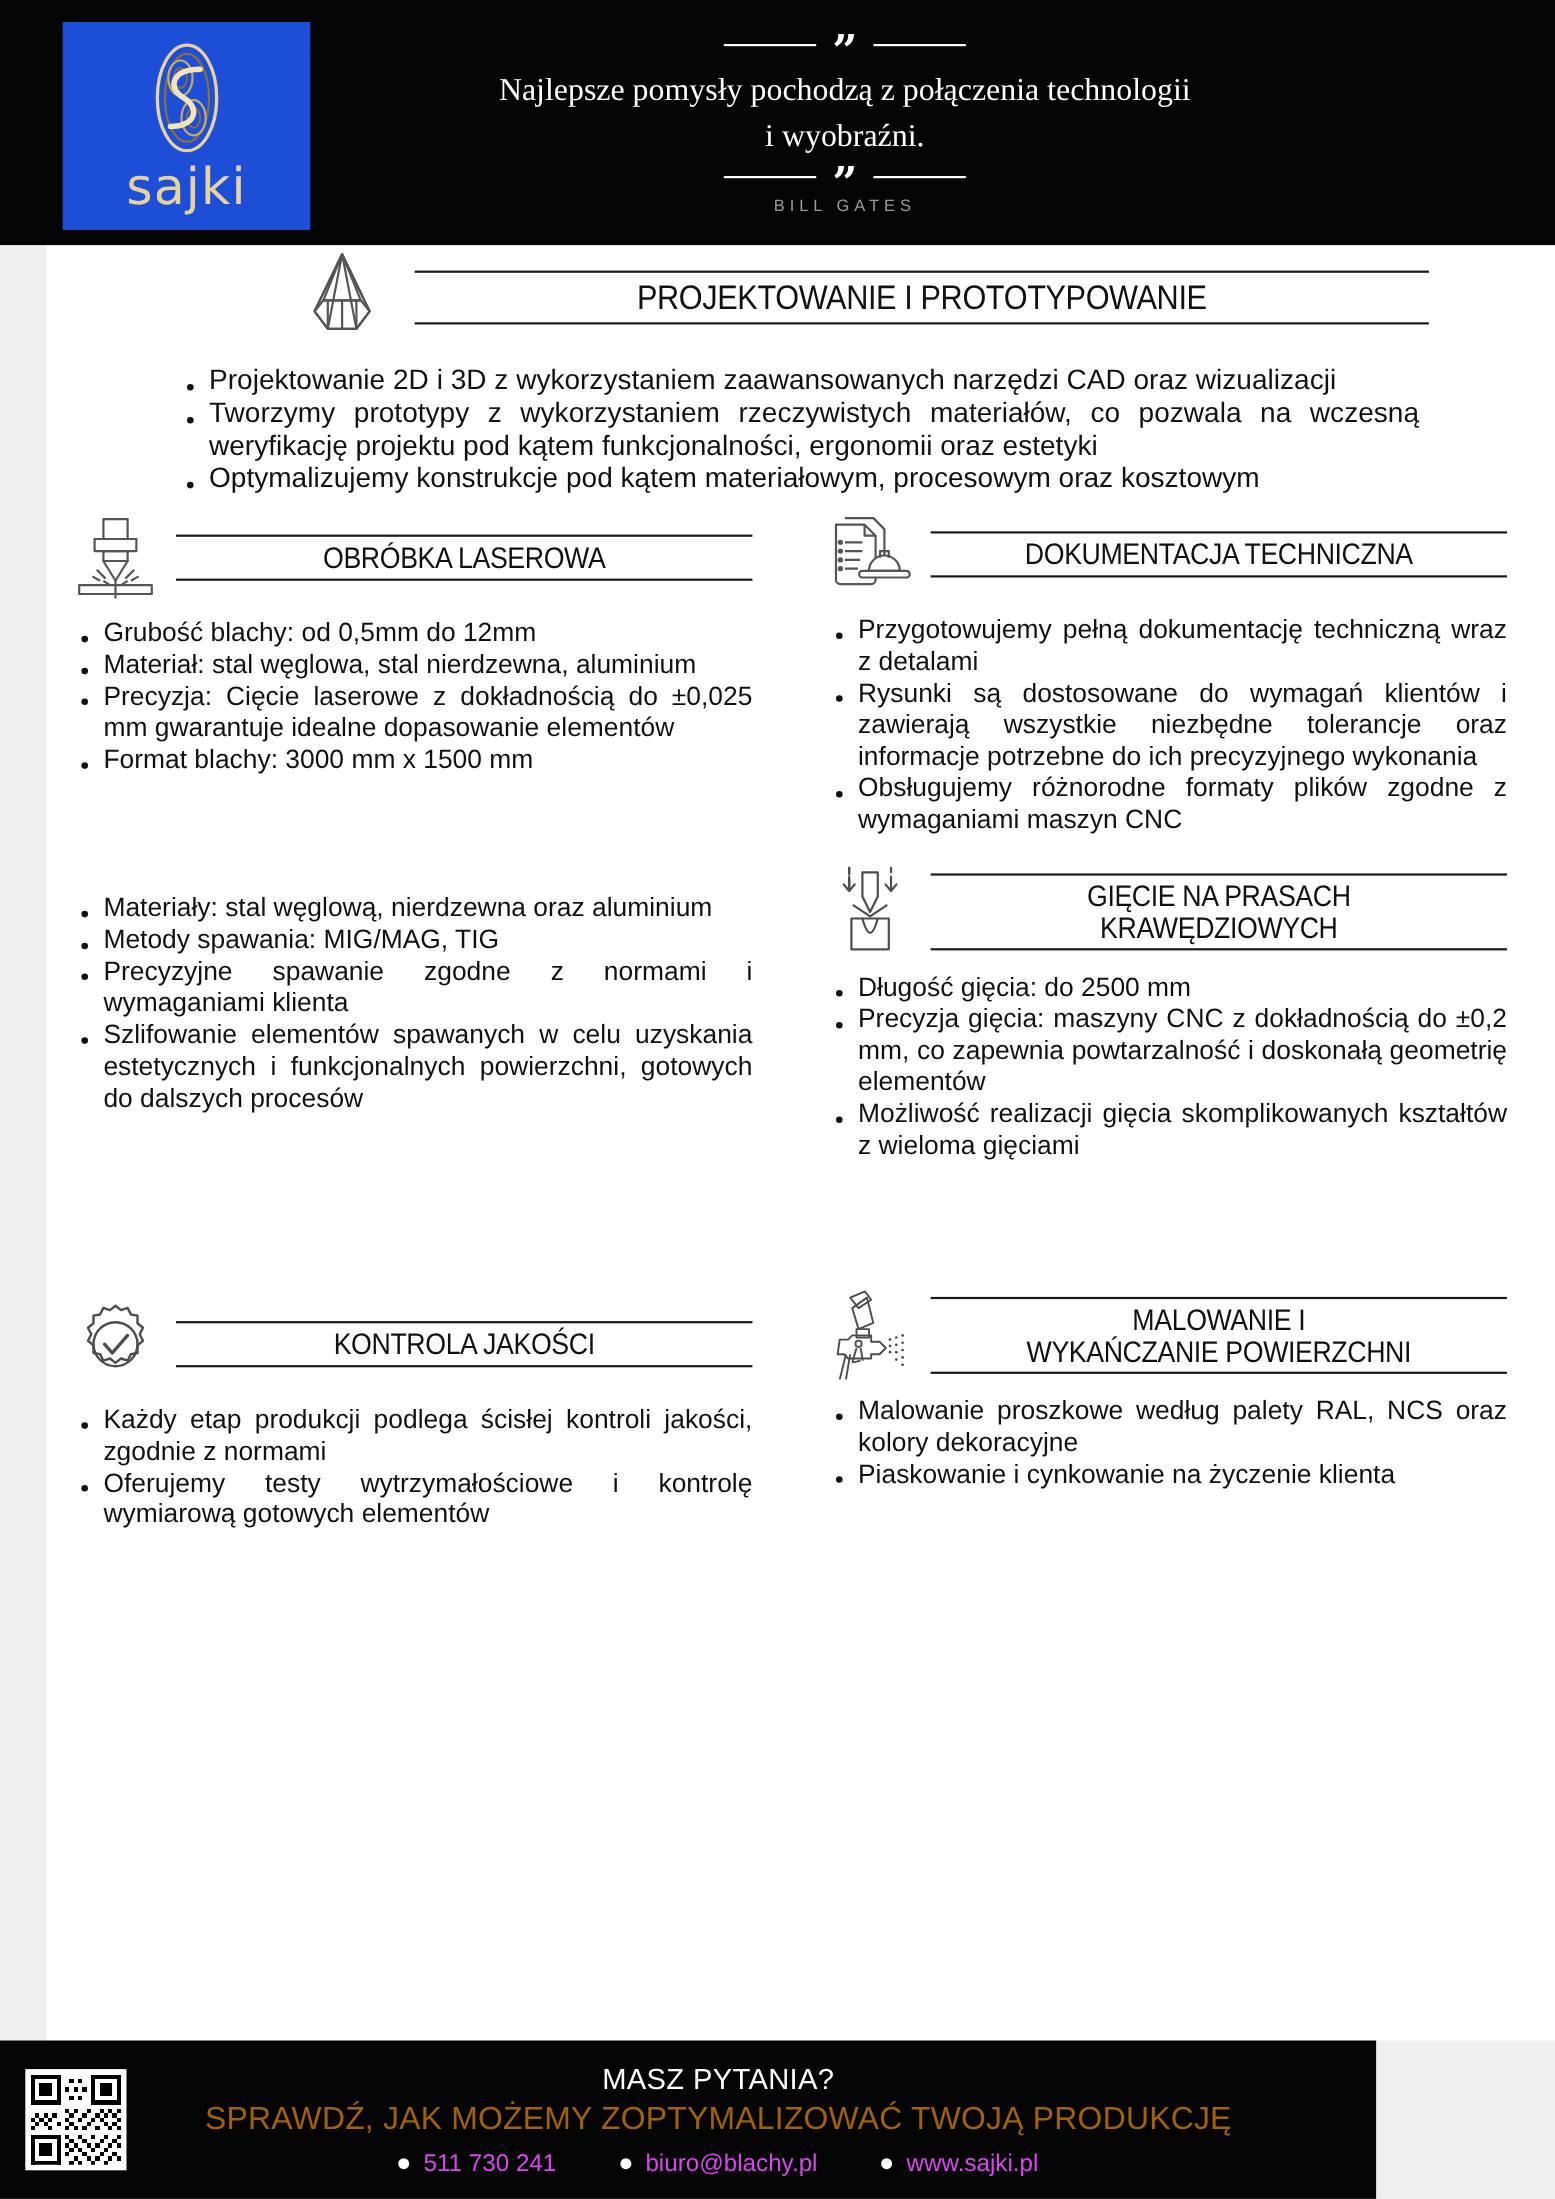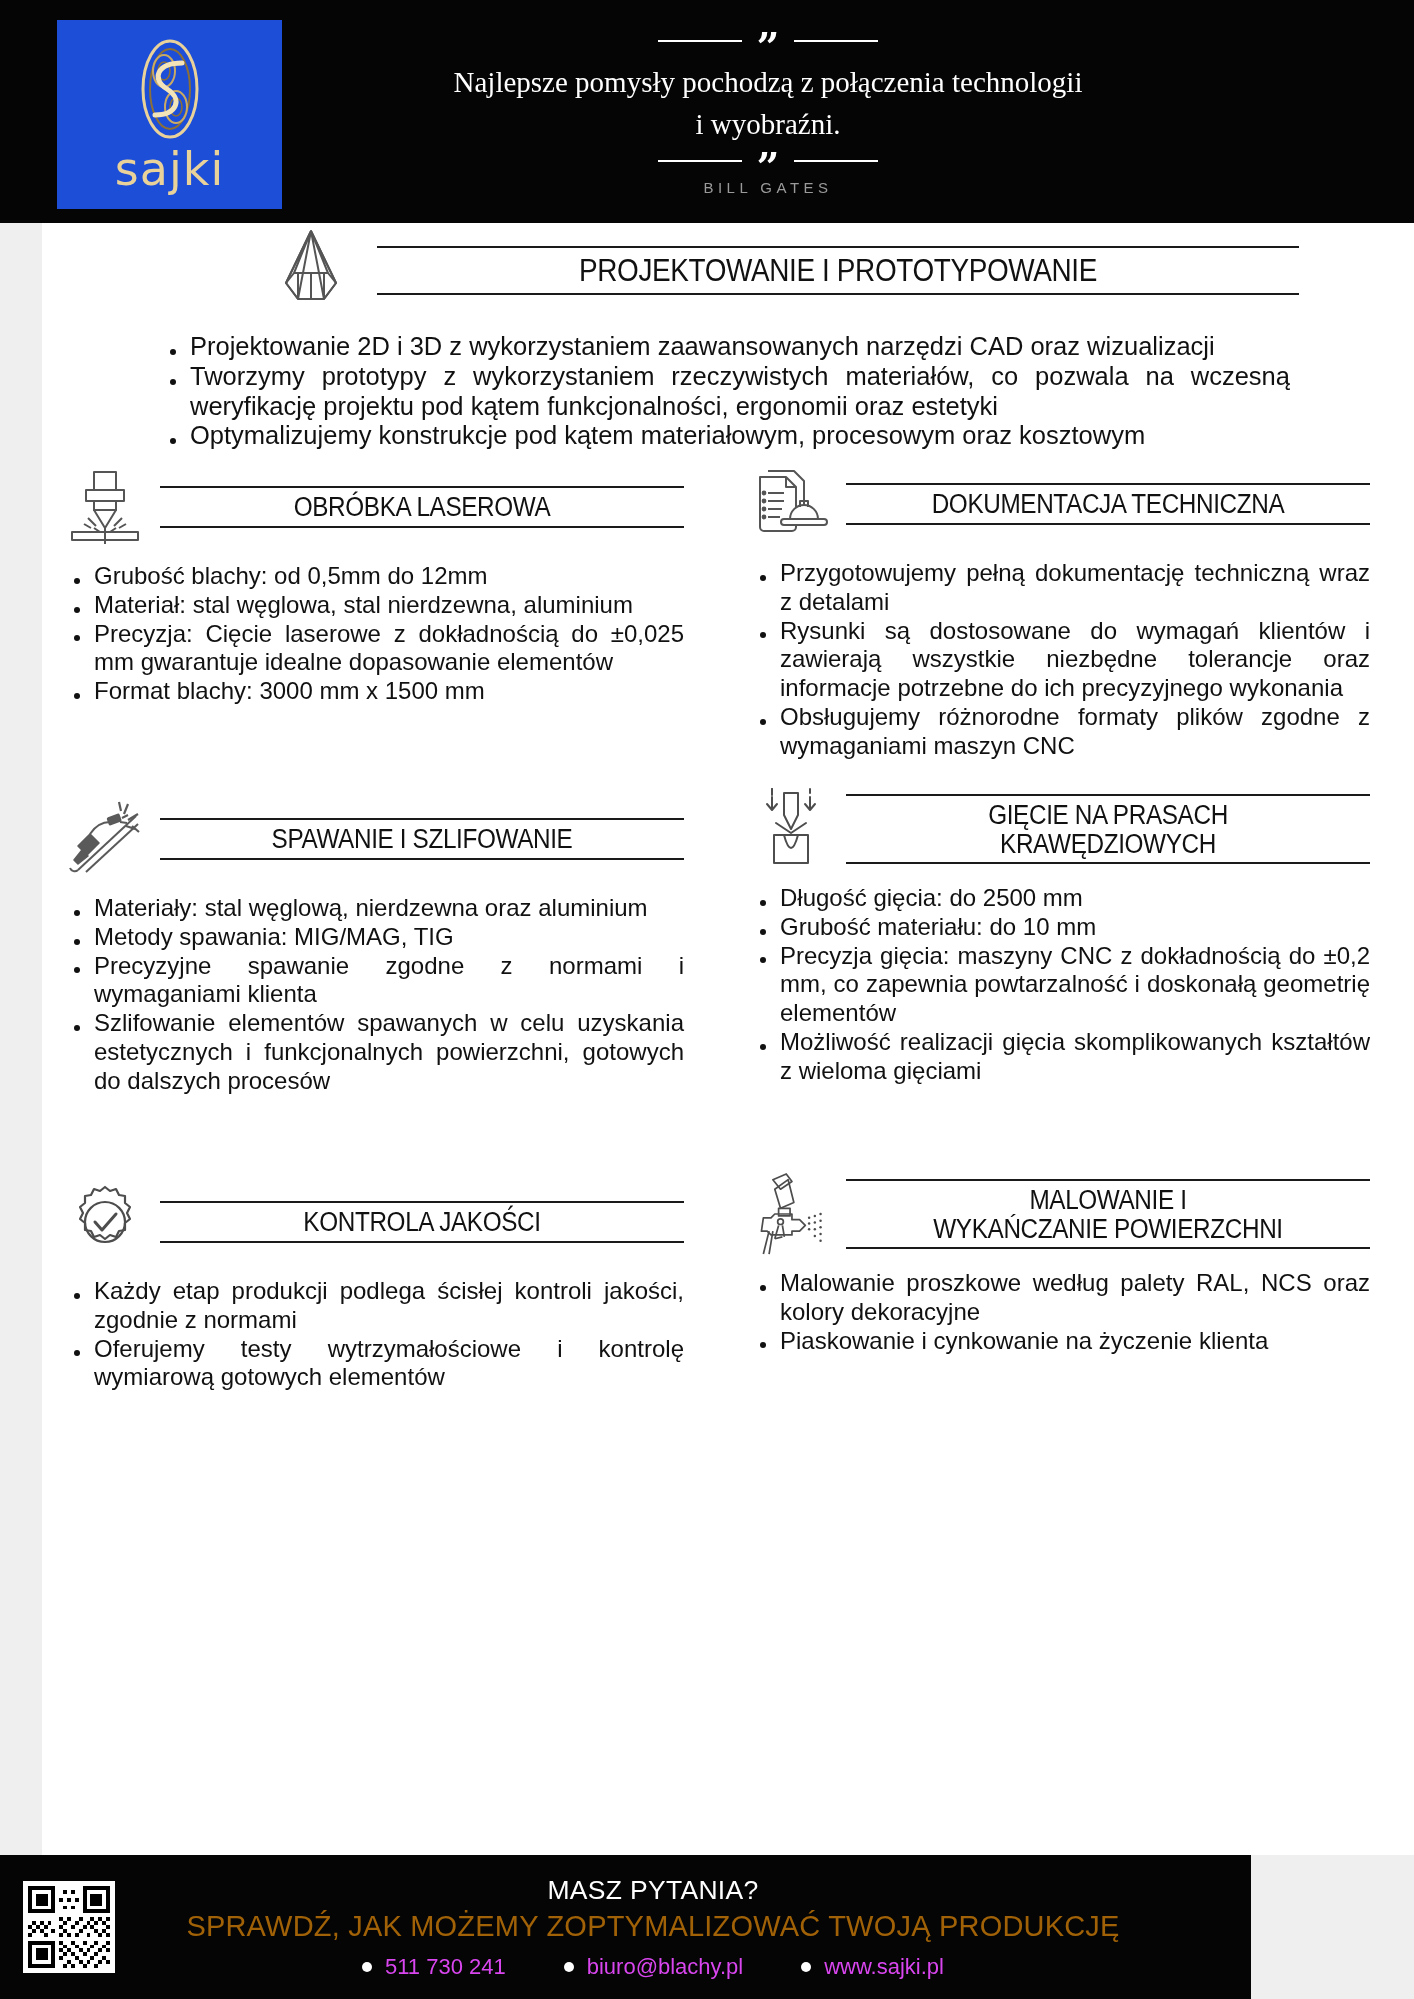--- a/index.html
+++ b/index.html
@@ -234,40 +234,20 @@
           <li>Przygotowujemy pełną dokumentację techniczną wraz z detalami</li>
           <li>Rysunki są dostosowane do wymagań klientów i zawierają wszystkie niezbędne tolerancje oraz informacje potrzebne do ich precyzyjnego wykonania</li>
           <li>Obsługujemy różnorodne formaty plików zgodne z wymaganiami maszyn CNC</li>
         </ul>
       </div>
     </div>
 
     <div class="cols">
 
       <div class="col col-l card" style="top:575px;">
-        <div class="sec-head">
-          <div class="sec-icon">
-            <svg width="82" height="82" viewBox="0 0 82 82">
-              <g fill="#5a5a5a" stroke="#5a5a5a" stroke-width="1.6" stroke-linejoin="round">
-                <path d="M14 48 l12 -12 l9 9 l-12 12 z"></path>
-                <path d="M10 62 l8 -10 l6 6 l-10 8 z"></path>
-                <path d="M6 70 a5 5 0 0 0 8 2" fill="none" stroke-width="2"></path>
-                <path d="M26 36 q8 -12 20 -12" fill="none" stroke-width="2"></path>
-                <rect x="44" y="18" width="12" height="7" rx="1" transform="rotate(-20 50 21)"></rect>
-                <path d="M60 16 l4 -10 M64 22 l10 -6 M62 28 l9 3 M57 13 l-2 -9 M68 28 l7 6" stroke-width="2.2" fill="none"></path>
-                <path d="M58 20 l6 -3 M56 24 l7 1" stroke-width="2" fill="none"></path>
-              </g>
-              <path d="M14 72 L72 18" fill="none" stroke="#5a5a5a" stroke-width="2"></path>
-              <path d="M22 74 L74 26" fill="none" stroke="#5a5a5a" stroke-width="2"></path>
-            </svg>
-          </div>
-          <div class="sec-title-box">
-            <div class="sec-title">SPAWANIE I SZLIFOWANIE</div>
-          </div>
-        </div>
         <ul class="blist">
           <li>Materiały: stal węglową, nierdzewna oraz aluminium</li>
           <li>Metody spawania: MIG/MAG, TIG</li>
           <li>Precyzyjne spawanie zgodne z normami i wymaganiami klienta</li>
           <li>Szlifowanie elementów spawanych w celu uzyskania estetycznych i funkcjonalnych powierzchni, gotowych do dalszych procesów</li>
         </ul>
       </div>
 
       <div class="col col-r card" style="top:565px;">
         <div class="sec-head">
@@ -288,21 +268,20 @@
           </div>
           <div class="sec-title-box">
             <div class="sec-title">
               <span>GIĘCIE NA PRASACH</span><br>
               <span>KRAWĘDZIOWYCH</span>
             </div>
           </div>
         </div>
         <ul class="blist">
           <li>Długość gięcia: do 2500 mm</li>
-          <li>Grubość materiału: do 10 mm</li>
           <li>Precyzja gięcia: maszyny CNC z dokładnością do ±0,2 mm, co zapewnia powtarzalność i doskonałą geometrię elementów</li>
           <li>Możliwość realizacji gięcia skomplikowanych kształtów z wieloma gięciami</li>
         </ul>
       </div>
     </div>
 
     <div class="cols">
 
       <div class="col col-l card" style="top:958px;">
         <div class="sec-head">

